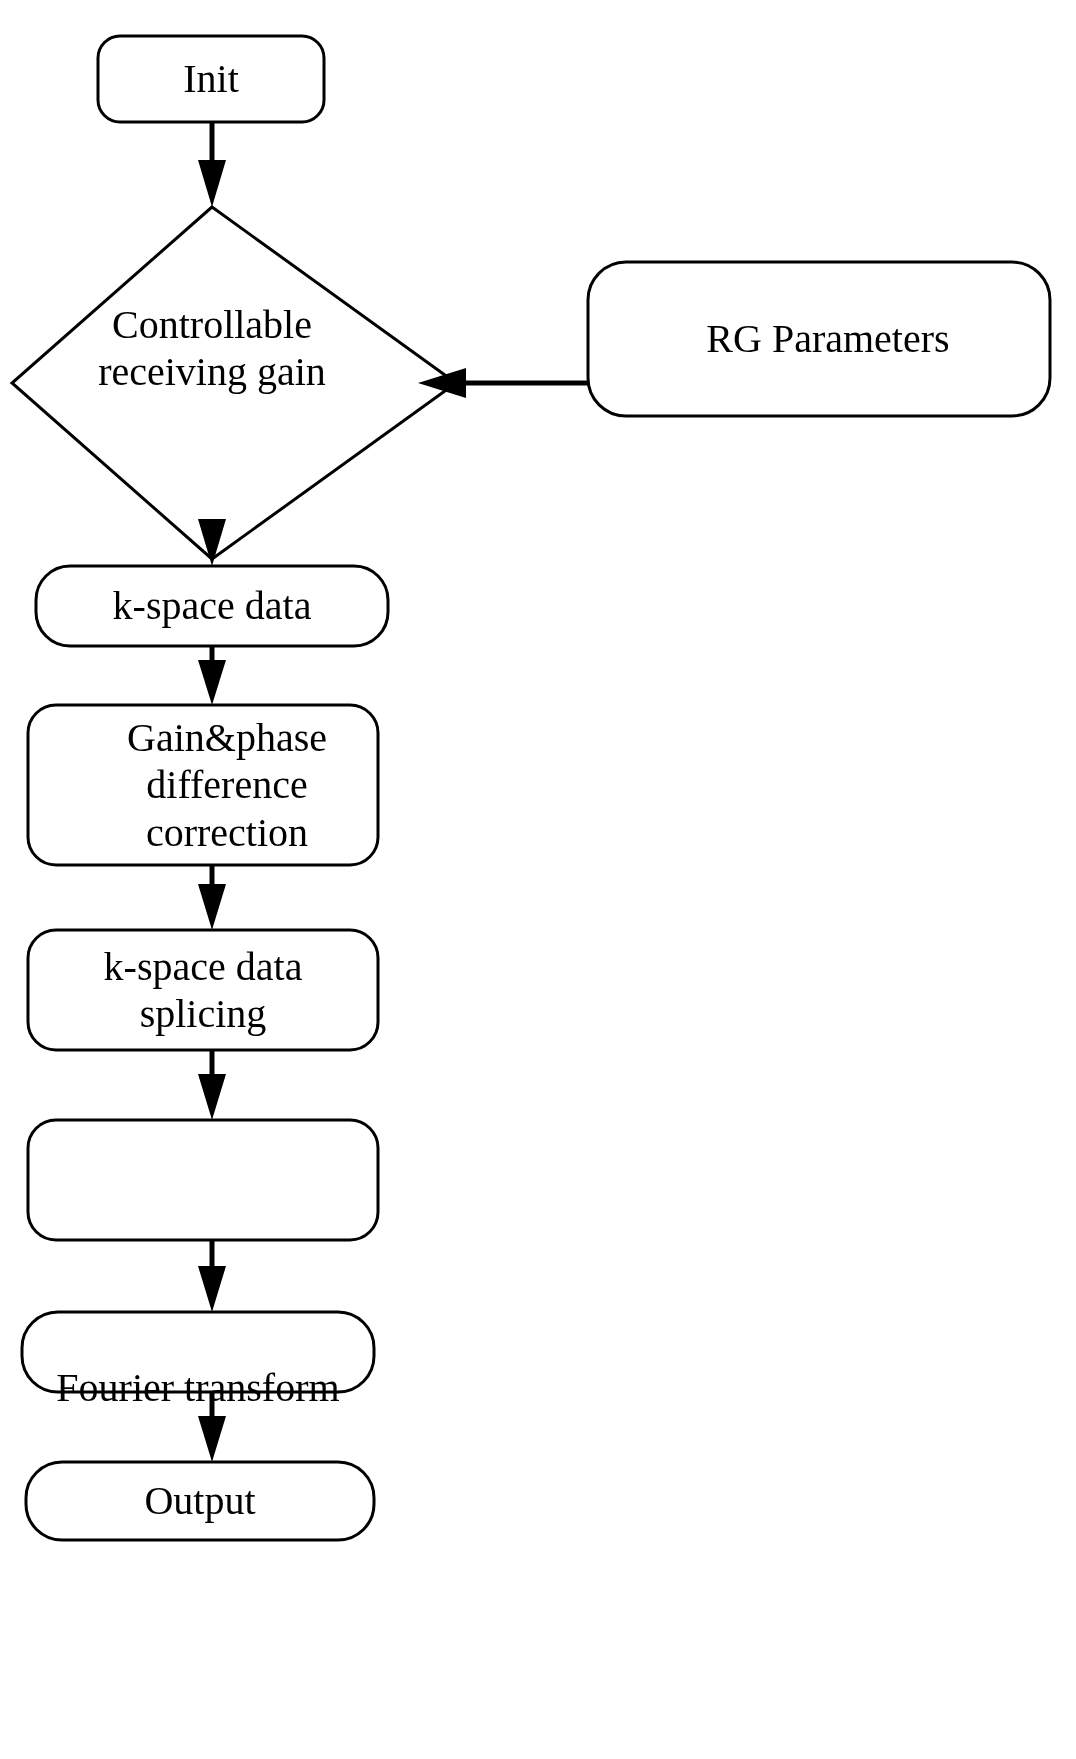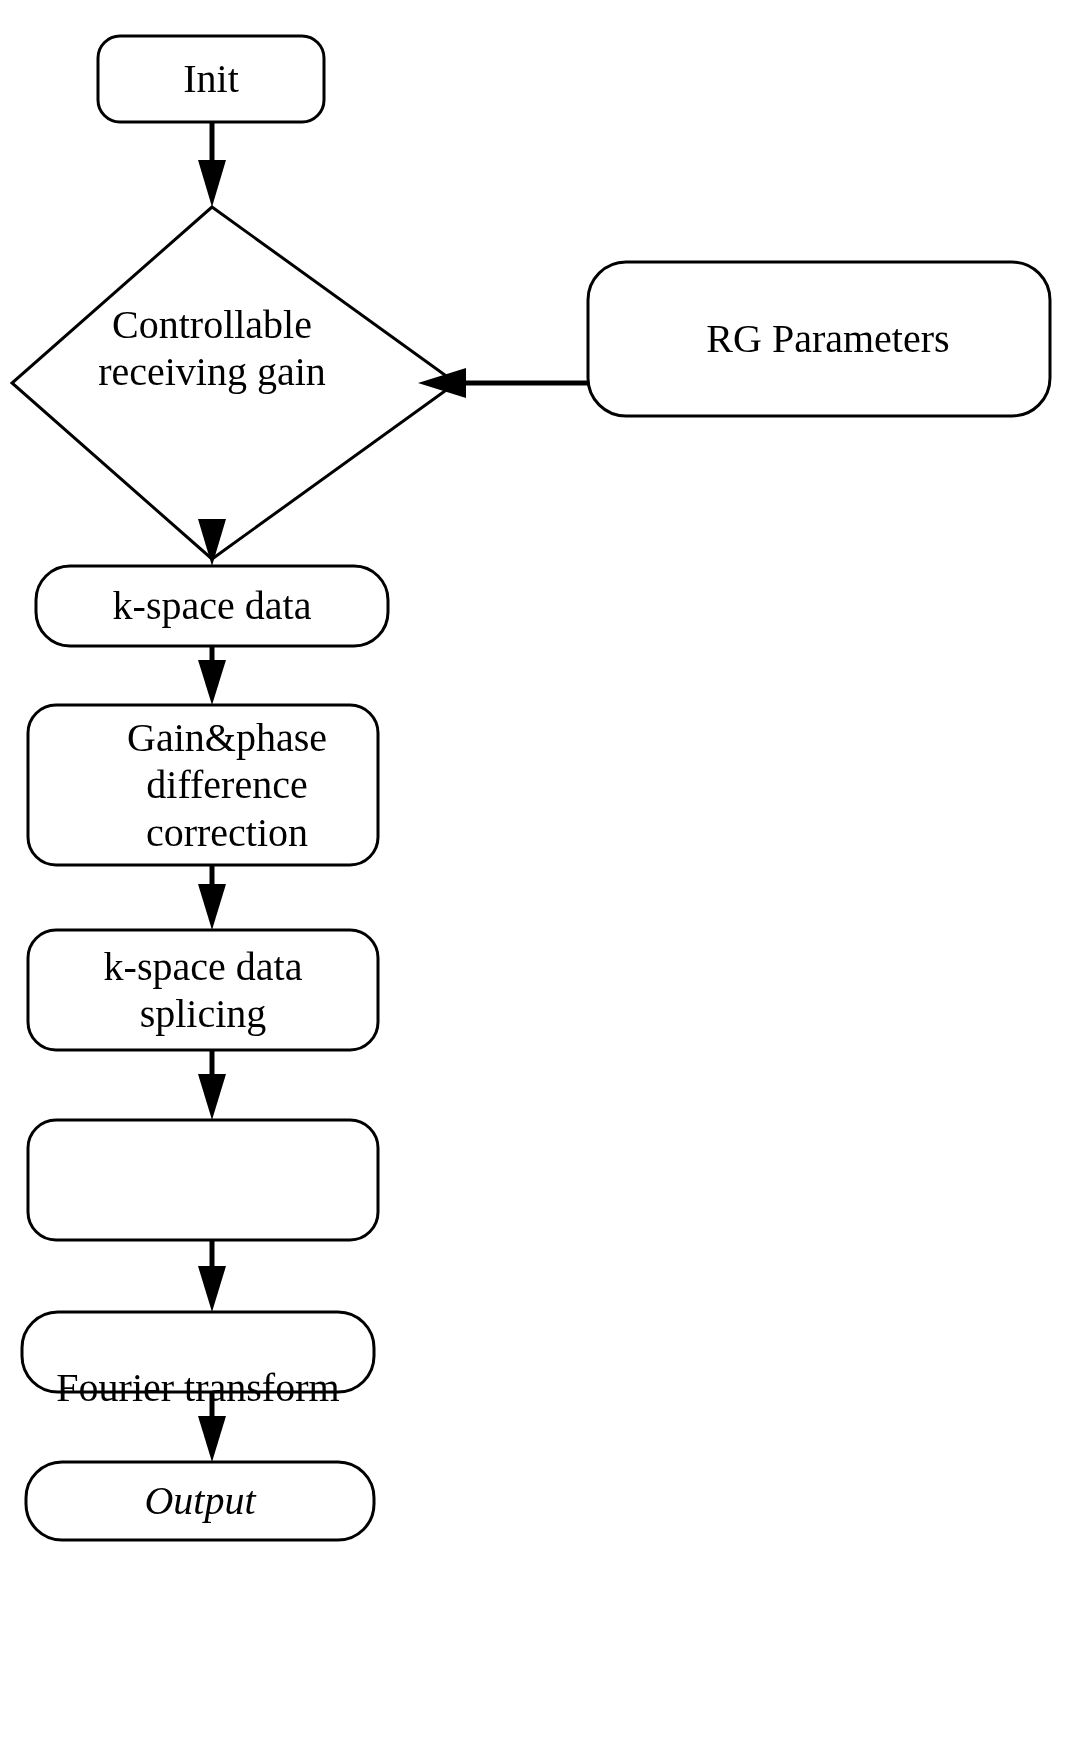--- a/index.html
+++ b/index.html
@@ -135,15 +135,15 @@
   <div class="node-label" style="left:28px; top:705px; width:350px; height:160px; font-size:40px;margin-left:24px;">Gain&amp;phase
 difference
 correction</div>
 
   <div class="node-label" style="left:28px; top:930px; width:350px; height:120px; font-size:40px;">k-space data
 splicing</div>
 
 
   <div class="node-label" style="left:22px; top:1312px; width:352px; height:80px; font-size:40px;margin-top:36px;">Fourier transform</div>
 
-  <div class="node-label" style="left:26px; top:1462px; width:348px; height:78px; font-size:40px;font-style:italic;">Output</div>
+  <div class="node-label" style="left:26px; top:1462px; width:348px; height:78px; font-size:40px;">Output</div>
 
 </div>
 
 </body></html>

